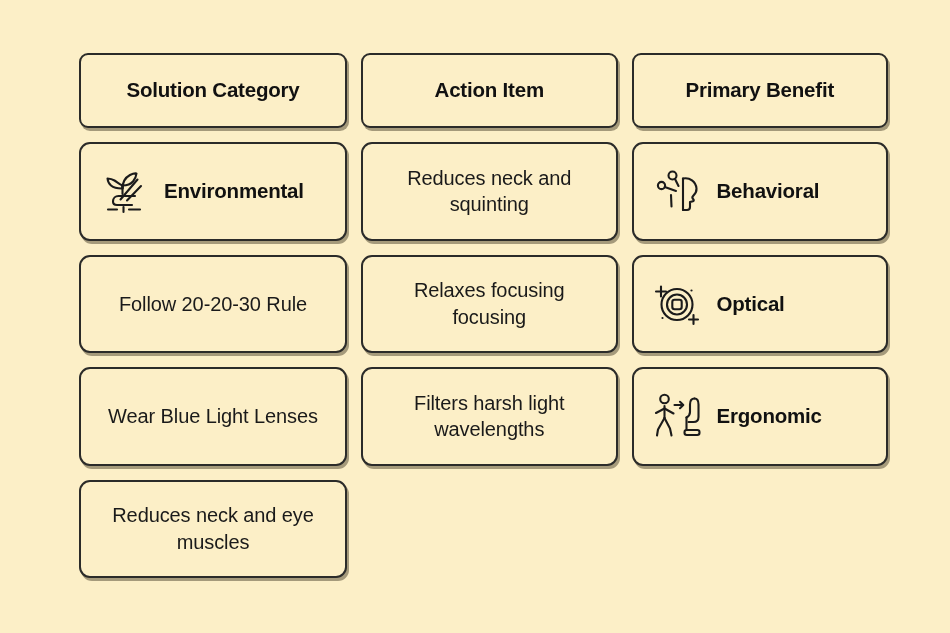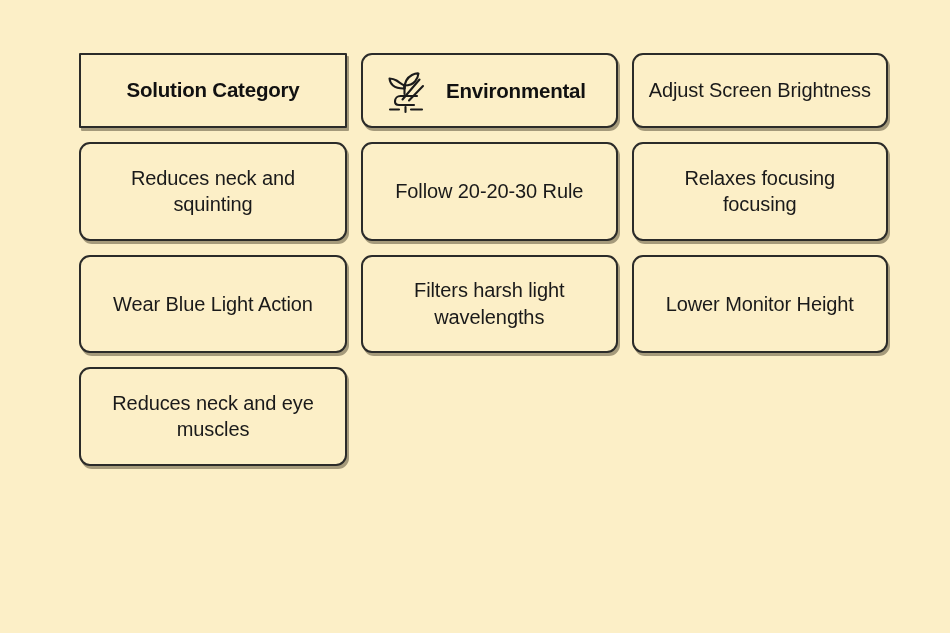--- a/index.html
+++ b/index.html
@@ -35,21 +35,21 @@
     border: 2px solid #2b2b29;
     border-radius: 11px;
     box-shadow: 2px 3px 0 0 rgba(60,52,30,0.45);
     display: flex;
     align-items: center;
     justify-content: center;
     box-sizing: border-box;
     padding: 6px 12px;
   }
   .cell.header {
-    border-radius: 1px;
+    border-radius: 9px;
   }
   .header-text {
     font-size: 20.5px;
     font-weight: bold;
     color: #111111;
     letter-spacing: -0.2px;
     text-align: center;
     line-height: 1.2;
   }
   .cat-cell {
@@ -89,20 +89,26 @@
   }
 </style>
 </head>
 <body>
 
 <div class="board">
   <div class="grid">
 
     <div class="cell header">
       <span class="header-text">Solution Category</span>
+    </div>
+    <div class="cell header">
+      <span class="header-text">Action Item</span>
+    </div>
+    <div class="cell header">
+      <span class="header-text">Primary Benefit</span>
     </div>
 
     <div class="cell cat-cell">
       <div class="cat-inner">
         <span class="cat-icon">
           <svg viewBox="0 0 54 54" fill="none" stroke="#1b1b1b" stroke-width="2.1" stroke-linecap="round" stroke-linejoin="round">
             <path d="M25.5 24.5 C25.5 18.5 27.5 14 33 11 C37 9 39.5 9.5 39.5 9.5 C39.5 9.5 39 14 36 17.5 C33 21 29 21.5 25.5 21.5 Z"></path>
             <path d="M25.5 21.5 C22.5 20.2 20 18 17.5 16.5 C14.5 14.8 10.5 14.5 10.5 14.5 C10.5 14.5 11 19 14 21.5 C17 24 21.5 24.6 25.5 24.5 Z"></path>
             <path d="M25.5 21.5 L25.5 30"></path>
             <path d="M40.5 15.5 L23.5 35.5"></path>
@@ -111,41 +117,87 @@
             <path d="M16 37.5 C16 39.8 17.8 41 20 41 L35 41"></path>
             <path d="M11 45.5 L20 45.5"></path>
             <path d="M26.5 43 L26.5 48"></path>
             <path d="M32 45.5 L43 45.5"></path>
           </svg>
         </span>
         <span class="cat-label">Environmental</span>
       </div>
     </div>
     <div class="cell">
-      <span class="body-text">Adjust Screen Brightness</span>
-    </div>
-    <div class="cell">
       <span class="body-text">Reduces neck and squinting</span>
     </div>
 
+    <div class="cell cat-cell">
+      <div class="cat-inner">
+        <span class="cat-icon">
+          <svg viewBox="0 0 54 54" fill="none" stroke="#1b1b1b" stroke-width="2.1" stroke-linecap="round" stroke-linejoin="round">
+            <path d="M33 14.5 C39.5 13 46 17.5 46.5 24.5 C46.8 28.5 44.5 30.5 43 32 C42 33 42.5 34.5 43.5 35.5 C44 36 43.8 37 43 37.2 L40 38 L40 43 C40 45 38.8 46 37 46 L33 46"></path>
+            <path d="M33 14.5 L33 46"></path>
+            <circle cx="22.5" cy="11.5" r="4"></circle>
+            <path d="M25 15 L28.5 22"></path>
+            <circle cx="11.5" cy="21.5" r="3.6"></circle>
+            <path d="M14.8 23 L26 27"></path>
+            <path d="M21 31 L21.5 42.5"></path>
+          </svg>
+        </span>
+        <span class="cat-label">Behavioral</span>
+      </div>
+    </div>
     <div class="cell">
       <span class="body-text">Follow 20-20-30 Rule</span>
     </div>
     <div class="cell">
       <span class="body-text">Relaxes focusing focusing</span>
     </div>
 
-    <div class="cell">
-      <span class="body-text">Wear Blue Light Action</span>
+    <div class="cell cat-cell">
+      <div class="cat-inner">
+        <span class="cat-icon">
+          <svg viewBox="0 0 54 54" fill="none" stroke="#1b1b1b" stroke-width="2.1" stroke-linecap="round" stroke-linejoin="round">
+            <circle cx="27" cy="27.5" r="15.5"></circle>
+            <circle cx="27" cy="27.5" r="10"></circle>
+            <rect x="22.3" y="22.8" width="9.4" height="9.4" rx="2.2"></rect>
+            <path d="M11 9.5 L11 19.5 M6 14.5 L16 14.5"></path>
+            <path d="M43.5 38 L43.5 47 M39 42.5 L48 42.5"></path>
+            <circle cx="41.5" cy="13.5" r="1.1" fill="#1b1b1b" stroke="none"></circle>
+            <circle cx="12.5" cy="41" r="1.1" fill="#1b1b1b" stroke="none"></circle>
+          </svg>
+        </span>
+        <span class="cat-label">Optical</span>
+      </div>
+    </div>
+    <div class="cell">
+      <span class="body-text">Wear Blue Light Lenses</span>
     </div>
     <div class="cell">
       <span class="body-text">Filters harsh light wavelengths</span>
     </div>
 
-    <div class="cell">
-      <span class="body-text">Lower Monitor Height</span>
+    <div class="cell cat-cell">
+      <div class="cat-inner">
+        <span class="cat-icon">
+          <svg viewBox="0 0 54 54" fill="none" stroke="#1b1b1b" stroke-width="2.1" stroke-linecap="round" stroke-linejoin="round">
+            <circle cx="14.5" cy="10" r="4.3"></circle>
+            <path d="M14.5 17 L14.5 29"></path>
+            <path d="M14.5 19.5 L6 24"></path>
+            <path d="M14.5 19.5 L23.5 24.5"></path>
+            <path d="M14.5 29 L8 40.5 L7 46.5"></path>
+            <path d="M14.5 29 L20 39.5 L21.5 46.5"></path>
+            <path d="M24.5 16 L33 16 M30 12.8 L33.3 16 L30 19.2"></path>
+            <path d="M44.5 9.5 C47.5 9.5 48.5 12 48.5 15.5 L48.5 28 C48.5 31 46.5 33 43.5 33 L38.5 33"></path>
+            <path d="M44.5 9.5 C41.5 9.5 40 12 40 15.5 L40 23 C40 26 38.5 27.5 36.5 28.5"></path>
+            <path d="M36.5 28.5 L36.5 41"></path>
+            <rect x="34.5" y="41" width="15" height="5" rx="2.2"></rect>
+          </svg>
+        </span>
+        <span class="cat-label">Ergonomic</span>
+      </div>
     </div>
     <div class="cell">
       <span class="body-text">Reduces neck and eye muscles</span>
     </div>
 
   </div>
 </div>
 
 </body></html>

